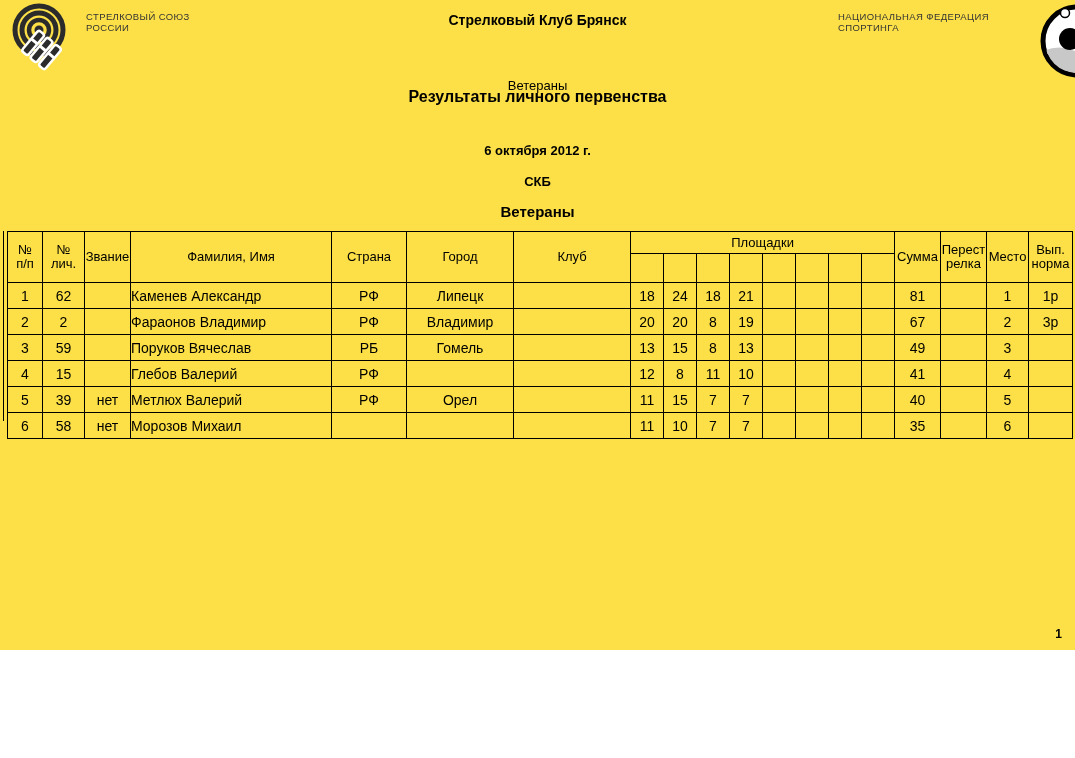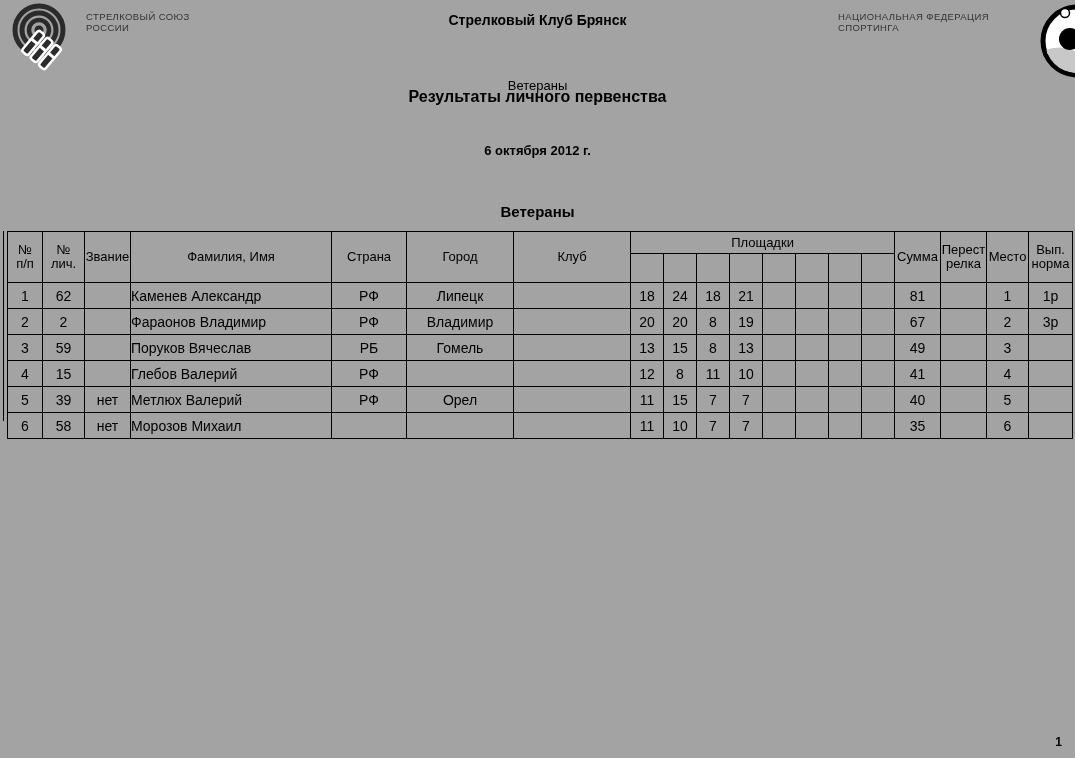--- a/index.html
+++ b/index.html
@@ -1,17 +1,17 @@
 <!DOCTYPE html>
 <html><head>
 <meta charset="utf-8">
 <style>
   html,body{margin:0;padding:0;background:#fff;}
   .page{
-    position:relative;width:1075px;height:758px;background:#a3a3a3;overflow:hidden;
+    position:relative;width:1075px;height:650px;background:#fde047;overflow:hidden;
     font-family:"Liberation Sans", sans-serif;color:#000;
   }
   
   .org-left{
     position:absolute;left:86px;top:11px;font-size:9.5px;line-height:11px;
     letter-spacing:.4px;color:#333;white-space:pre-line;text-transform:uppercase;
   }
   .org-right{
     position:absolute;right:86px;top:11px;font-size:9.5px;line-height:11px;
     letter-spacing:.4px;color:#333;white-space:pre-line;text-transform:uppercase;
@@ -89,20 +89,21 @@
       <circle cx="28" cy="11" r="4.5" fill="#fff" stroke="#000" stroke-width="1.5"></circle>
     </svg>
   </div>
   <div class="org-right">НАЦИОНАЛЬНАЯ ФЕДЕРАЦИЯ
 СПОРТИНГА</div>
 
   <div class="t t-club">Стрелковый Клуб Брянск</div>
   <div class="t t-report">Результаты личного первенства</div>
   <div class="t t-cat">Ветераны</div>
   <div class="t t-date">6 октября 2012 г.</div>
+  <div class="t t-venue">СКБ</div>
   <div class="t t-section">Ветераны</div>
 
   <div class="dblline"></div>
   <table class="results">
     <colgroup>
       <col style="width:35px">
         <col style="width:42px">
         <col style="width:46px">
       <col style="width:201px">
         <col style="width:75px">

